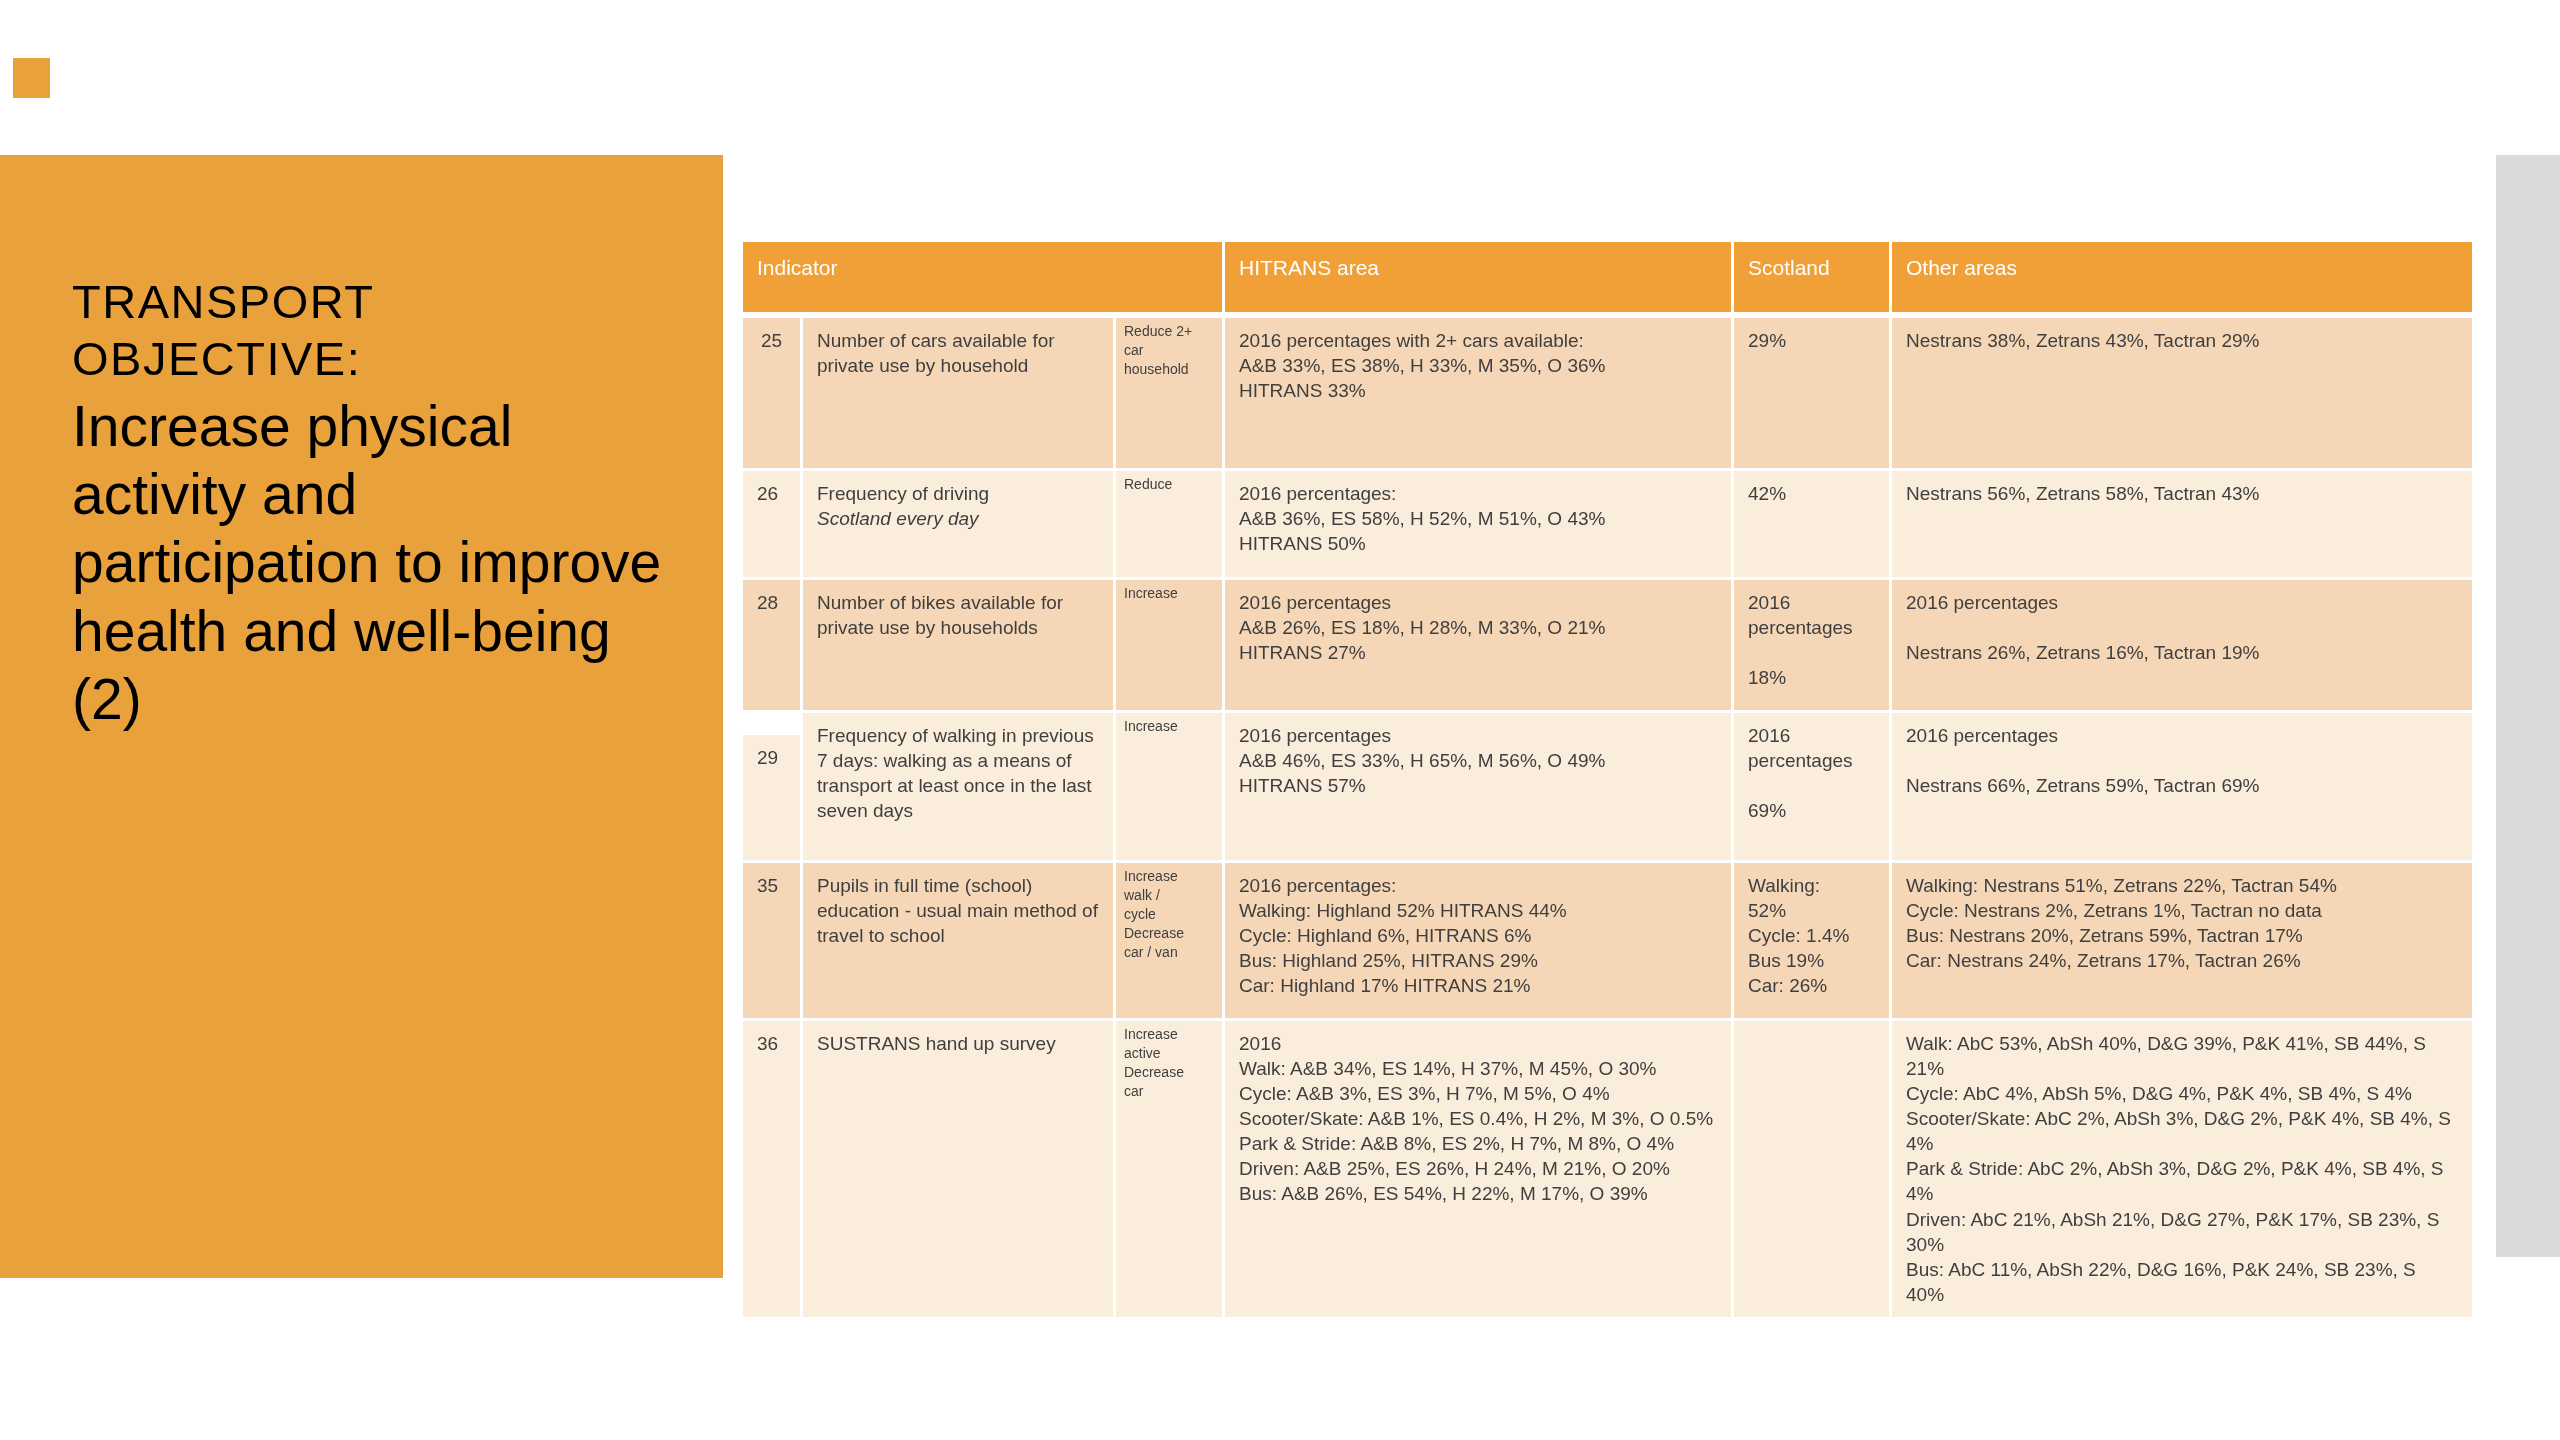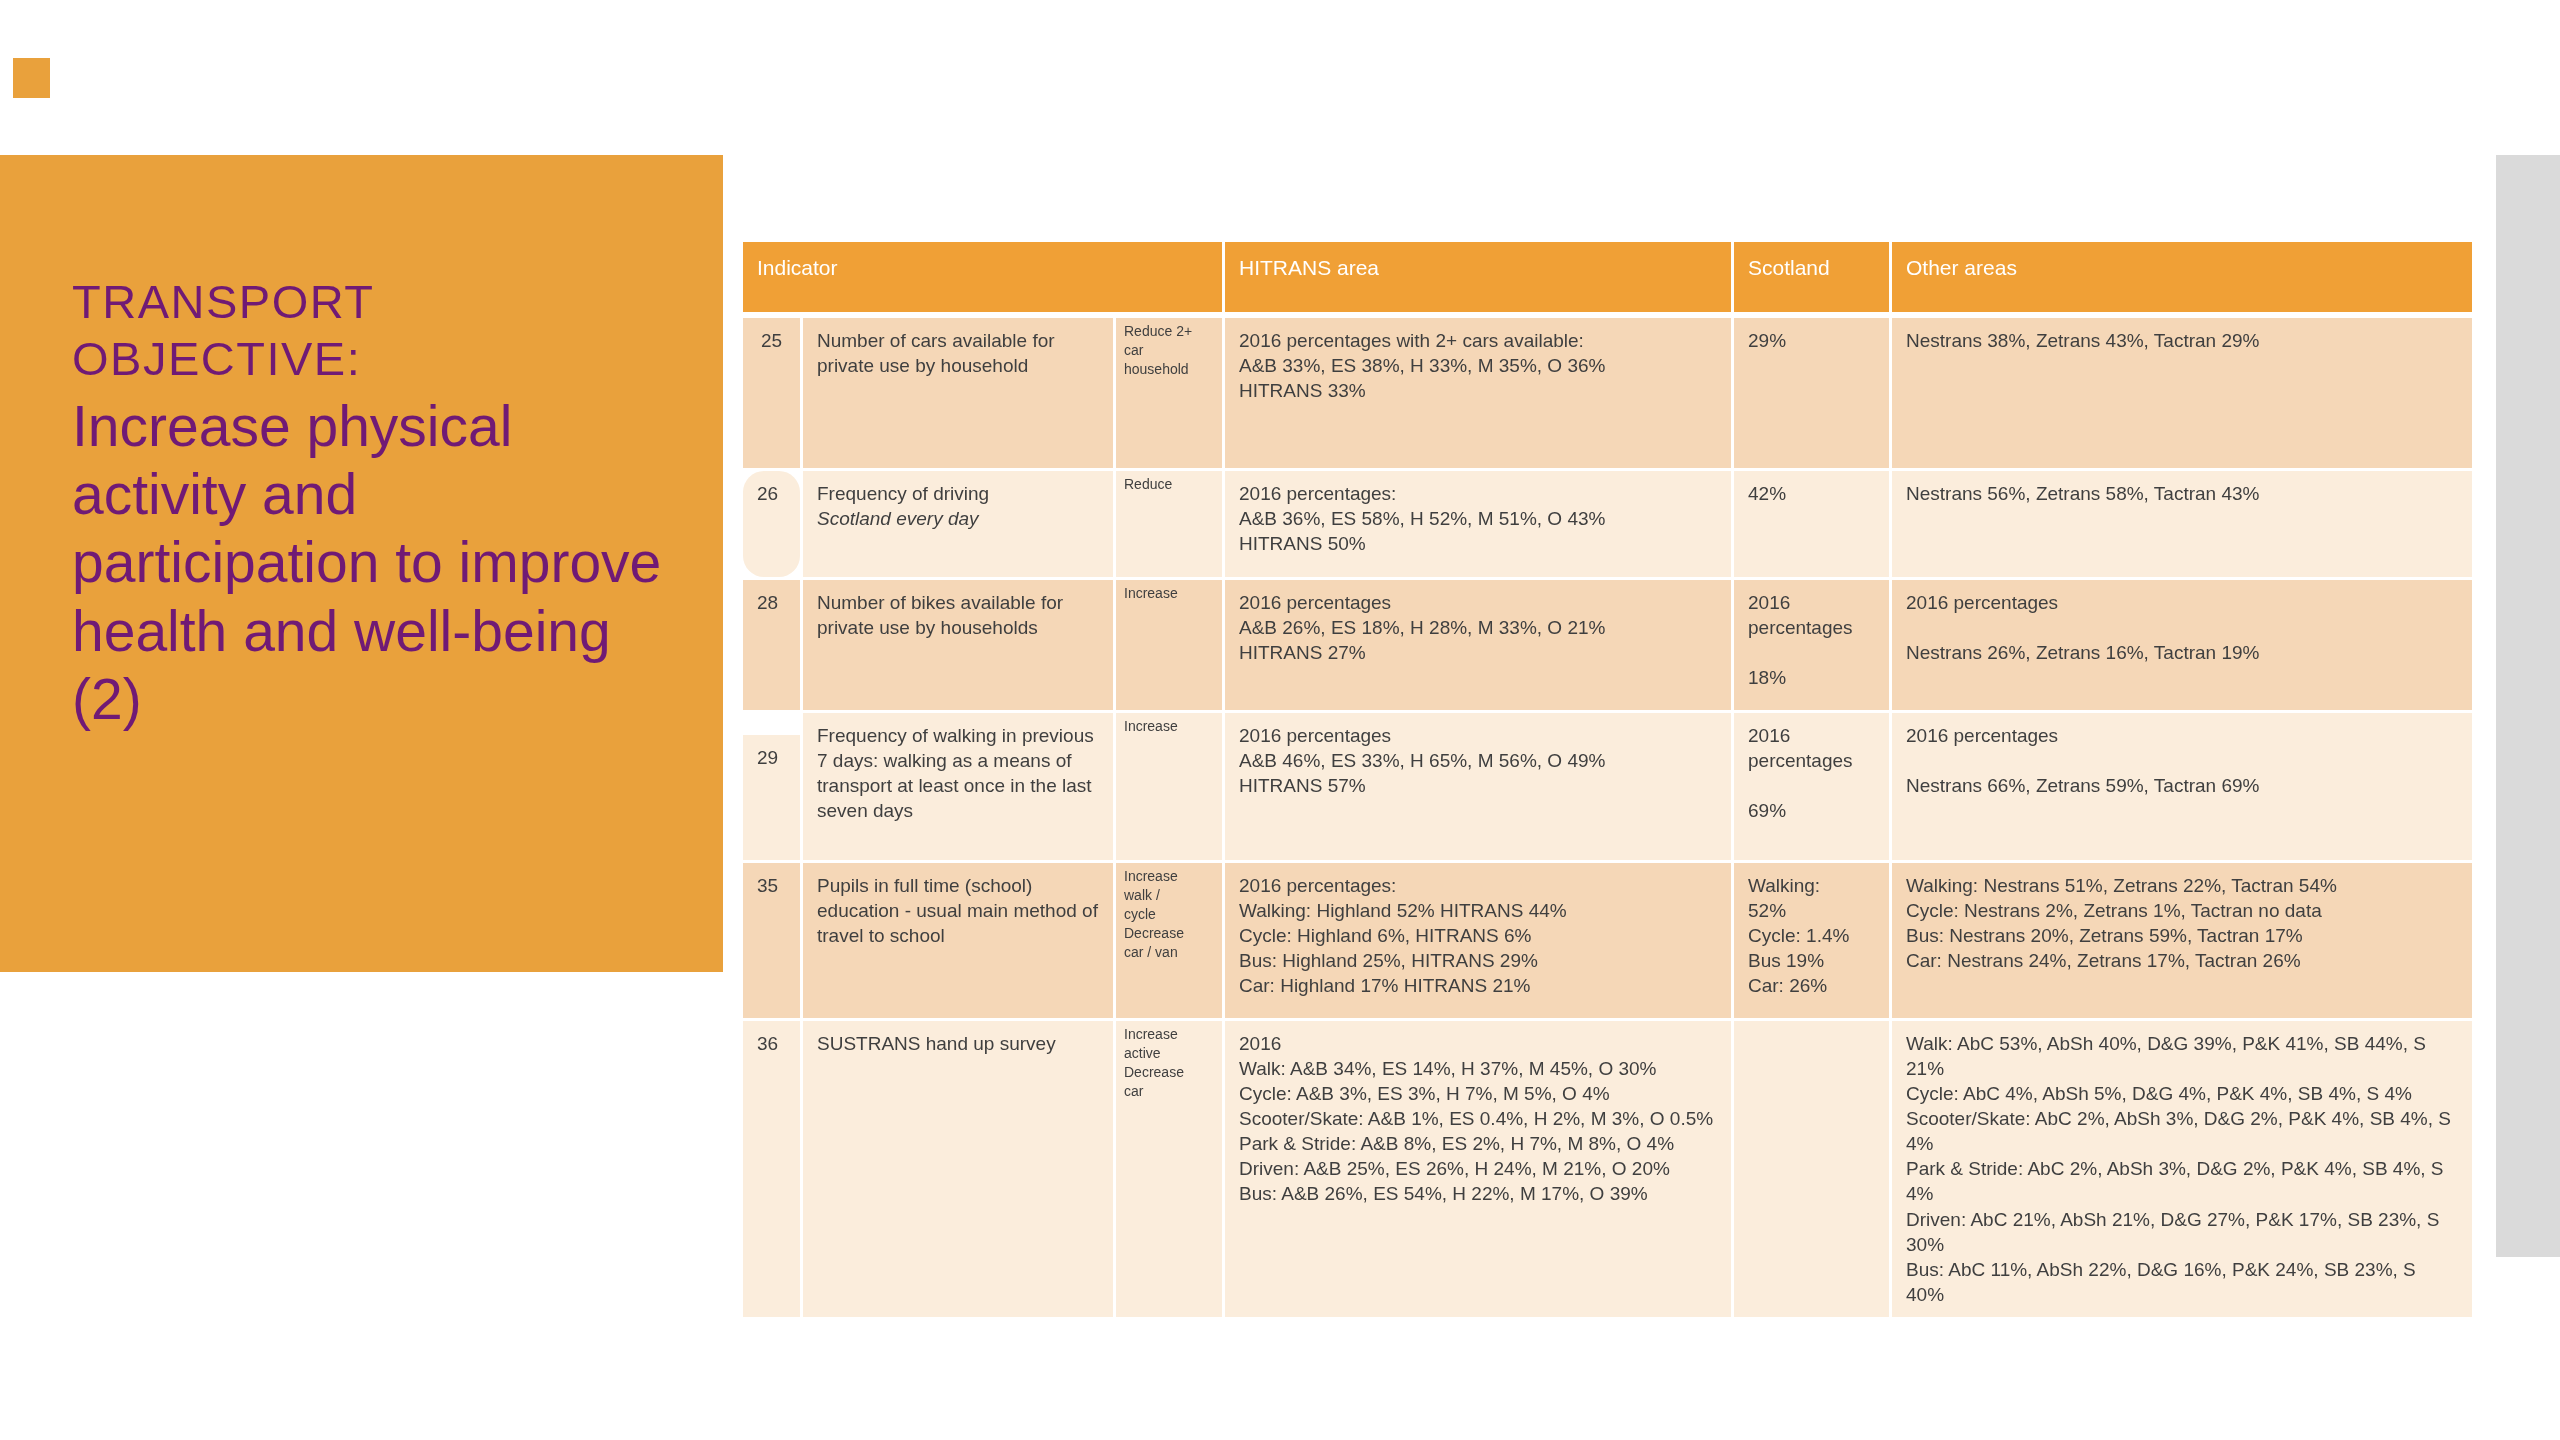--- a/index.html
+++ b/index.html
@@ -23,23 +23,23 @@
     width: 37px;
     height: 40px;
     background: #e9a13c;
   }
   
   .left-panel {
     position: absolute;
     left: 0;
     top: 155px;
     width: 723px;
-    height: 817px;
+    height: 1123px;
     background: #e9a13c;
-    color: #701a75;
+    color: #000000;
     box-sizing: border-box;
     padding: 118px 60px 0 72px;
   }
   .title-prefix {
     font-size: 47px;
     line-height: 1.22;
     letter-spacing: 1.5px;
     font-weight: 400;
   }
   .title-main {
@@ -88,21 +88,21 @@
   .dark  { background: #f5d7b7; }
   .light { background: #fbeddc; }
   .dir {
     font-size: 14px;
     line-height: 1.35;
     padding: 4px 8px;
   }
   .italic { font-style: italic; }
   
   .h0 { min-height: 150px; text-align: center; }
-  .h1 { min-height: 106px; border-radius: 21px; }
+  .h1 { min-height: 106px; }
   .h2 { min-height: 130px; }
   .h3 { min-height: 125px; margin-top: 22px; }
   .h4 { min-height: 155px; }
   .h5 { min-height: 220px; }
 </style>
 </head>
 <body>
 
 <div class="stage">
 

